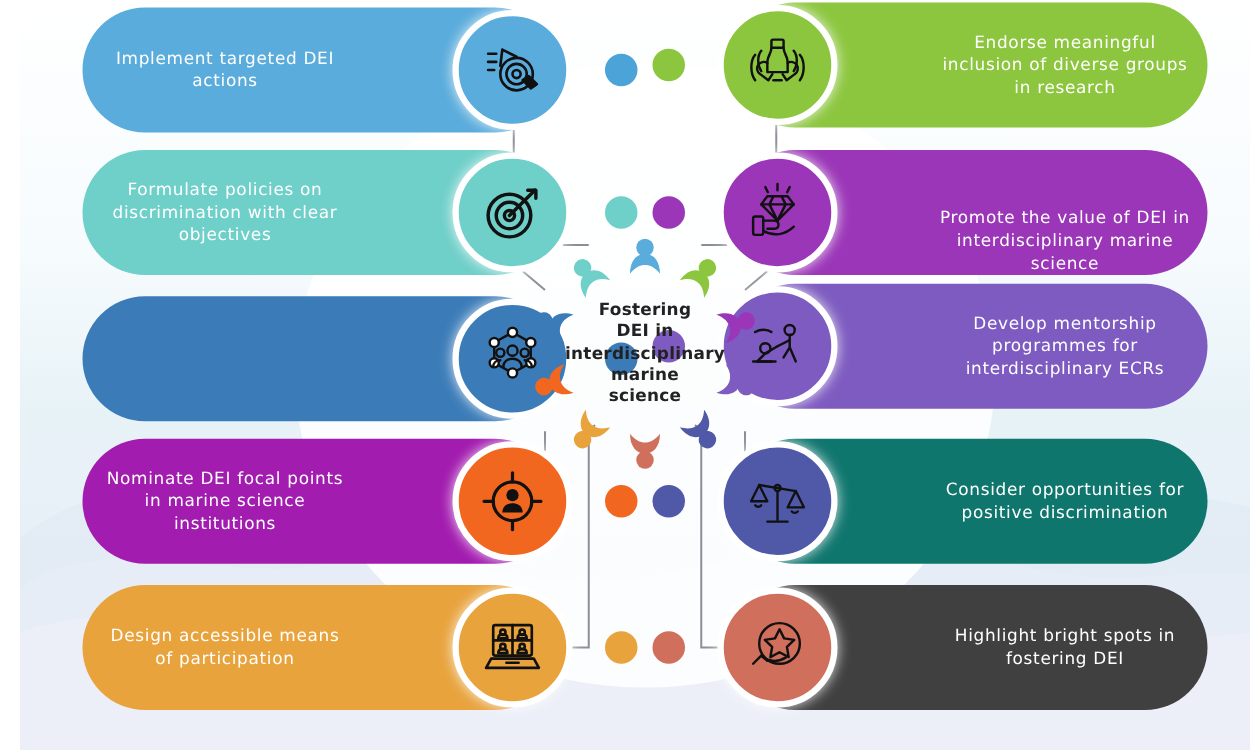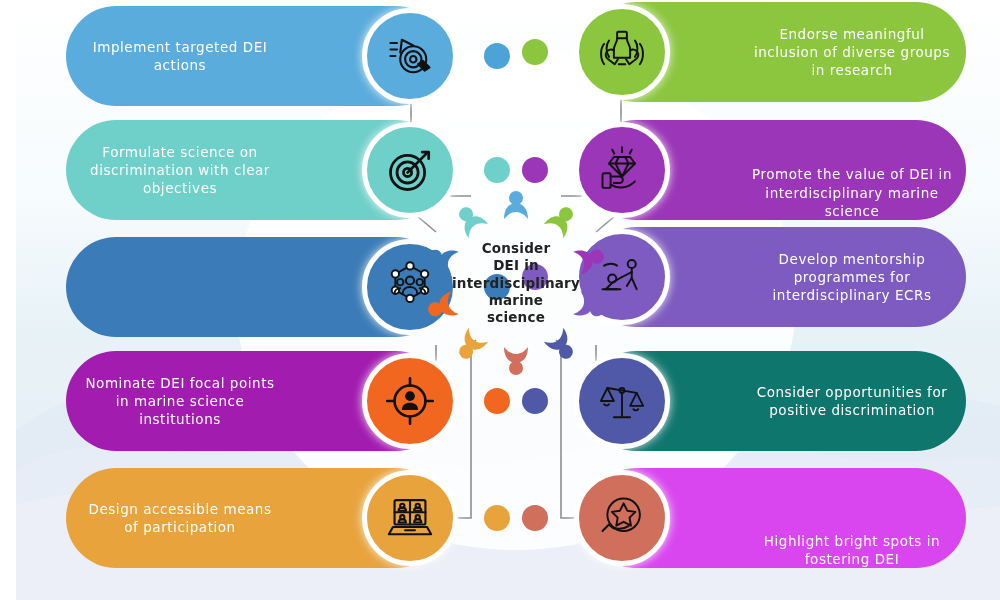--- a/index.html
+++ b/index.html
@@ -105,21 +105,21 @@
           <circle cx="36" cy="36" r="16"></circle>
           <circle cx="36" cy="36" r="10"></circle>
           <circle cx="36" cy="36" r="4"></circle>
           <path d="M42 42l8 8 6-4-8-8z" fill="#111111"></path>
         </svg>
       </div>
       <div class="dot" style="background: rgb(75, 163, 216);"></div>
     </div>
 
     <div class="card" style="top: 120px; background: rgb(111, 207, 201);">
-      <div class="card-text">Formulate science on discrimination with clear objectives</div>
+      <div class="card-text">Formulate policies on discrimination with clear objectives</div>
       <div class="bubble" style="background: rgb(111, 207, 201);">
         <svg viewBox="0 0 64 64" fill="none" stroke="#111111" stroke-width="3.4" stroke-linecap="round" stroke-linejoin="round">
           <circle cx="29" cy="35" r="21"></circle>
           <circle cx="29" cy="35" r="13"></circle>
           <circle cx="29" cy="35" r="5"></circle>
           <path d="M29 35L54 10"></path>
           <path d="M47 10h8v8"></path>
         </svg>
       </div>
       <div class="dot" style="background: rgb(111, 207, 201);"></div>
@@ -239,21 +239,21 @@
           <path d="M14 16l-8 16h16z"></path>
           <path d="M50 22l-8 16h16z"></path>
           <path d="M10 36c1.5 2 4.5 2 6 0"></path>
           <path d="M46 42c1.5 2 4.5 2 6 0"></path>
         </svg>
       </div>
       <div class="card-text">Consider opportunities for positive discrimination</div>
       <div class="dot" style="background: rgb(79, 89, 168);"></div>
     </div>
 
-    <div class="card" style="top: 468px; background: #d946ef; align-items: flex-end;">
+    <div class="card" style="top: 468px; background: #404040;">
       <div class="bubble" style="background: rgb(207, 111, 92);">
         <svg viewBox="0 0 64 64" fill="none" stroke="#111111" stroke-width="2.4" stroke-linecap="round" stroke-linejoin="round">
           <circle cx="34" cy="28" r="20"></circle>
           <path d="M34 14l4.5 9 10 1.5-7.2 7 1.7 10-9-4.8-9 4.8 1.7-10-7.2-7 10-1.5z"></path>
           <path d="M8 48l8-8 6 5"></path>
           <path d="M16 40c6 6 16 7 24 2"></path>
         </svg>
       </div>
       <div class="card-text">Highlight bright spots in fostering DEI</div>
       <div class="dot" style="background: rgb(207, 111, 92);"></div>
@@ -297,21 +297,21 @@
         <g transform="translate(30.8,80.9) rotate(288.0)" fill="#3b7cb8">
           <circle cx="0" cy="-7" r="7"></circle>
           <path d="M-12 14 C-12 3 -6 -2 0 -2 C6 -2 12 3 12 14 C8 9 4 7 0 7 C-4 7 -8 9 -12 14 Z"></path>
         </g>
         <g transform="translate(59.2,41.9) rotate(324.0)" fill="#6fcfc9">
           <circle cx="0" cy="-7" r="7"></circle>
           <path d="M-12 14 C-12 3 -6 -2 0 -2 C6 -2 12 3 12 14 C8 9 4 7 0 7 C-4 7 -8 9 -12 14 Z"></path>
         </g>
       </svg>
     <div class="center-text">
-        <div>Consider</div>
+        <div>Fostering</div>
         <div>DEI in</div>
         <div>interdisciplinary</div>
         <div>marine</div>
         <div>science</div>
       </div>
   </div>
 
 </div>
 
 </body></html>

